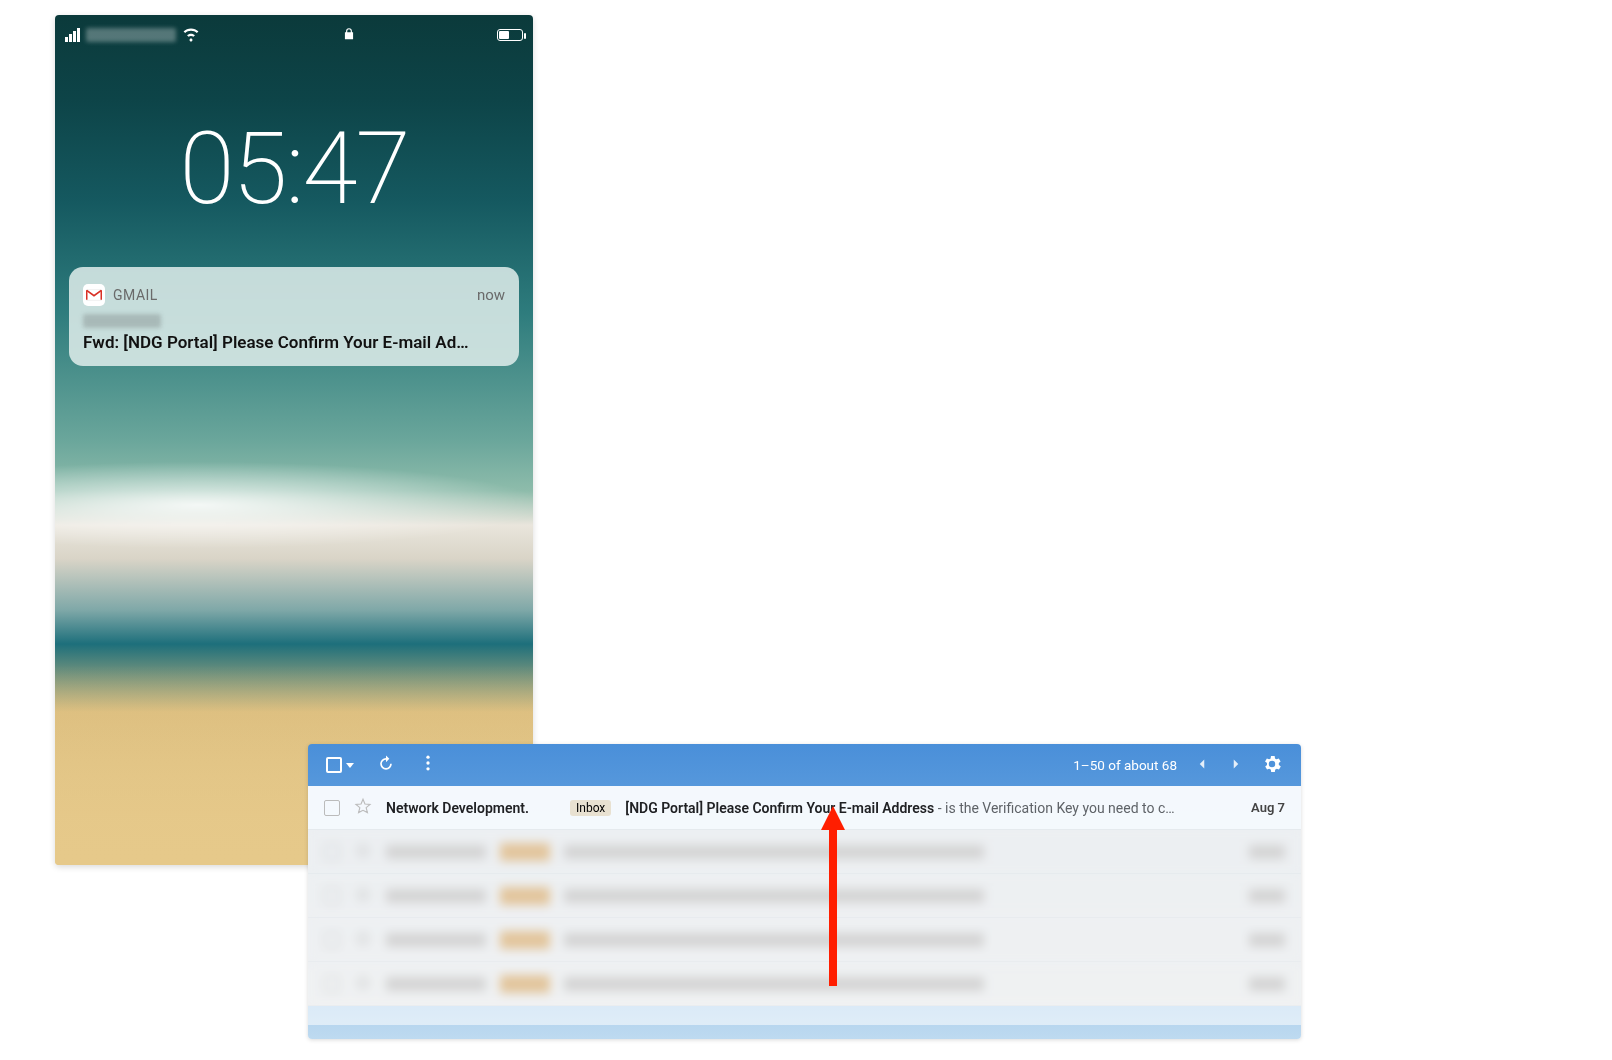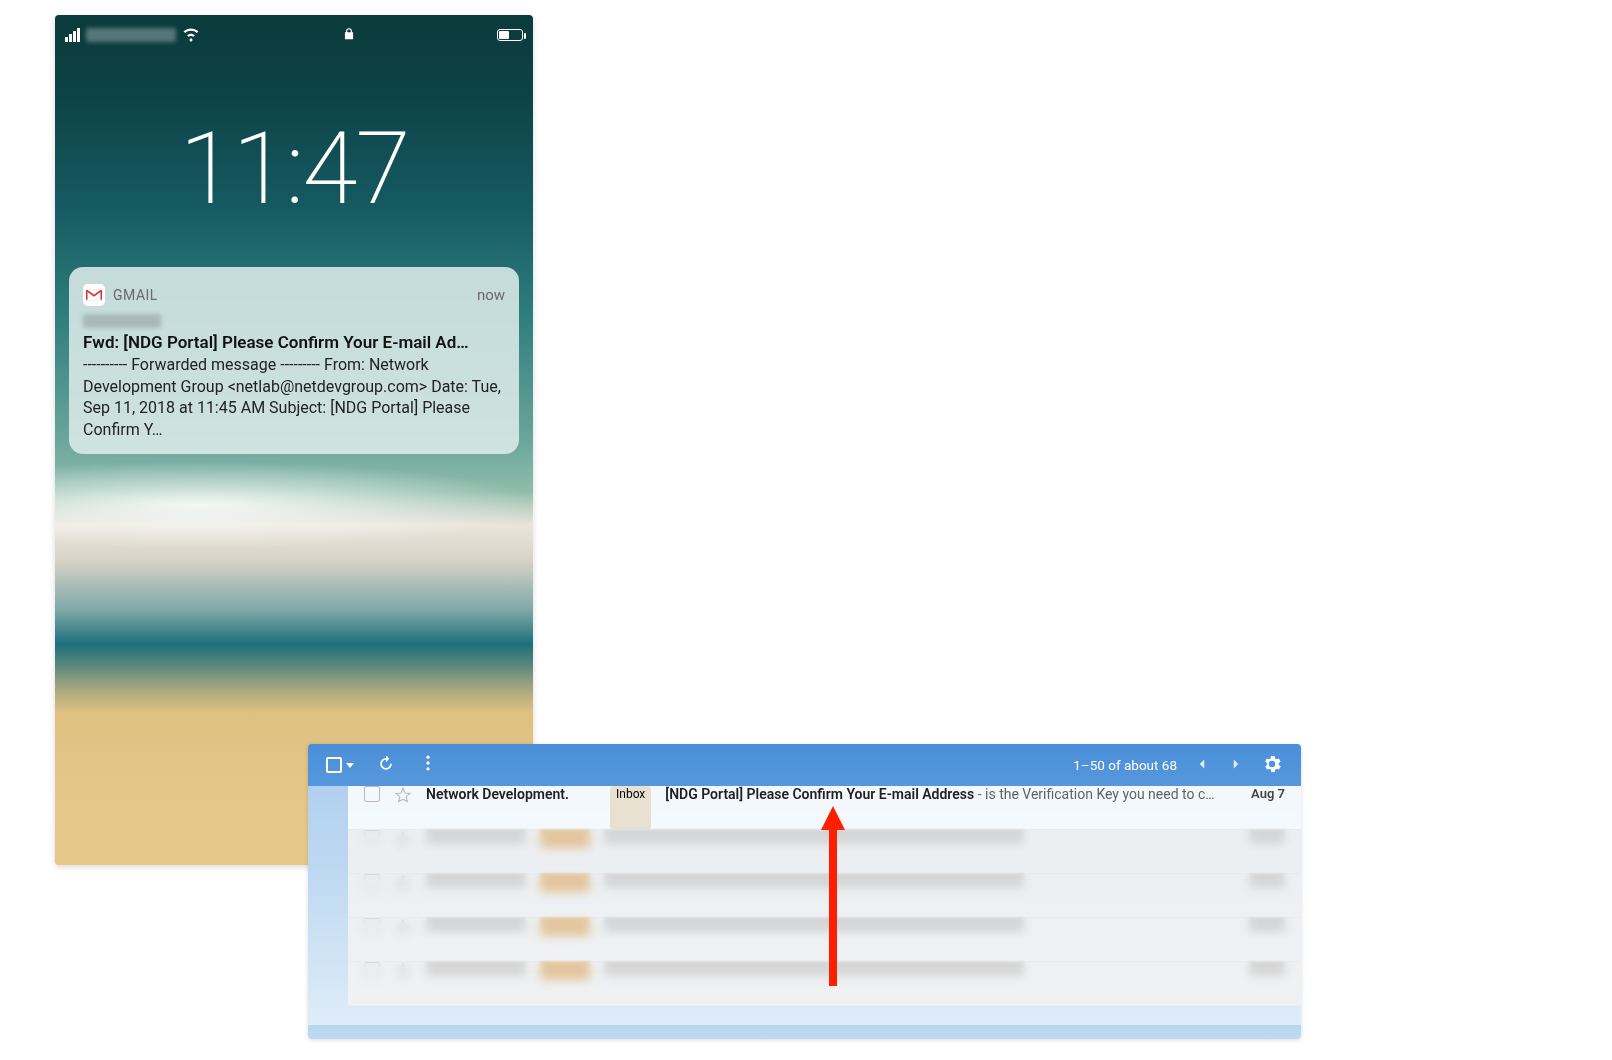--- a/index.html
+++ b/index.html
@@ -174,29 +174,28 @@
   }
   .chev svg { width:18px;height:18px; fill:#fff; opacity:.85; }
   .gear svg { width:22px;height:22px; fill:#fff; }
 
   .mail-list {
     background: rgba(255,255,255,.55);
     height: calc(100% - 56px);
   }
   .mail-row {
     height: 44px;
-    display:flex; 
+    display:flex; align-items:center;
     padding: 0 16px;
     gap: 14px;
     border-bottom: 1px solid rgba(0,0,0,.06);
     font-size: 14px;
     color:#202124;
     position:relative;
     background: rgba(255,255,255,.85);
-    margin-left: 40px;
   }
   .mail-row.blurred::after{
     content:"";
     position:absolute; inset:0;
     backdrop-filter: blur(5px);
     background: rgba(220,220,220,.35);
   }
   .row-check {
     width:16px;height:16px;border:1.5px solid #bbb;border-radius:2px;flex:none;
   }
@@ -255,38 +254,37 @@
         </svg>
     </span>
     <div class="status-right">
       <span class="battery">
           <span class="level"></span>
         </span>
     </div>
   </div>
 
   <div class="clock-block">
-    <div class="clock-time">11:47</div>
+    <div class="clock-time">05:47</div>
   </div>
 
   <div class="notification">
     <div class="notif-header">
       <span class="gmail-icon">
         <svg viewBox="0 0 24 18">
             <path fill="#fff" stroke="#d0d0d0" stroke-width=".5" d="M1 1h22v16H1z"></path>
             <path fill="none" stroke="#d93025" stroke-width="2.5" d="M1 2l11 8L23 2"></path>
             <path fill="none" stroke="#d93025" stroke-width="2.5" d="M1 2v14M23 2v14"></path>
           </svg>
       </span>
       <span class="notif-app">GMAIL</span>
       <span class="notif-time">now</span>
     </div>
     <div class="notif-sender-blur"></div>
     <div class="notif-title">Fwd: [NDG Portal] Please Confirm Your E-mail Ad…</div>
-    <div class="notif-body">---------- Forwarded message --------- From: Network Development Group &lt;netlab@netdevgroup.com&gt; Date: Tue, Sep 11, 2018 at 11:45 AM Subject: [NDG Portal] Please Confirm Y…</div>
   </div>
 </div>
 
 <div class="gmail-pane">
   <div class="gmail-toolbar">
     <div class="tb-left">
       <span class="select-wrap icon-btn">
         <span class="select-box"></span>
         <span class="caret-down"></span>
       </span>

